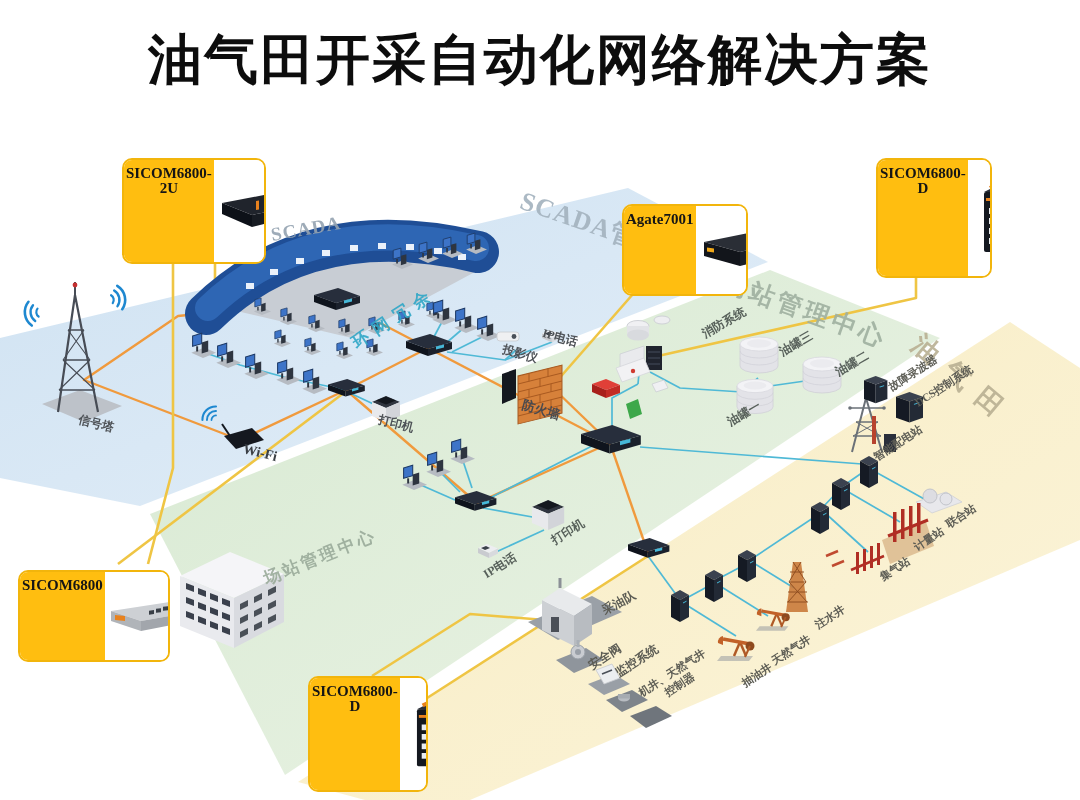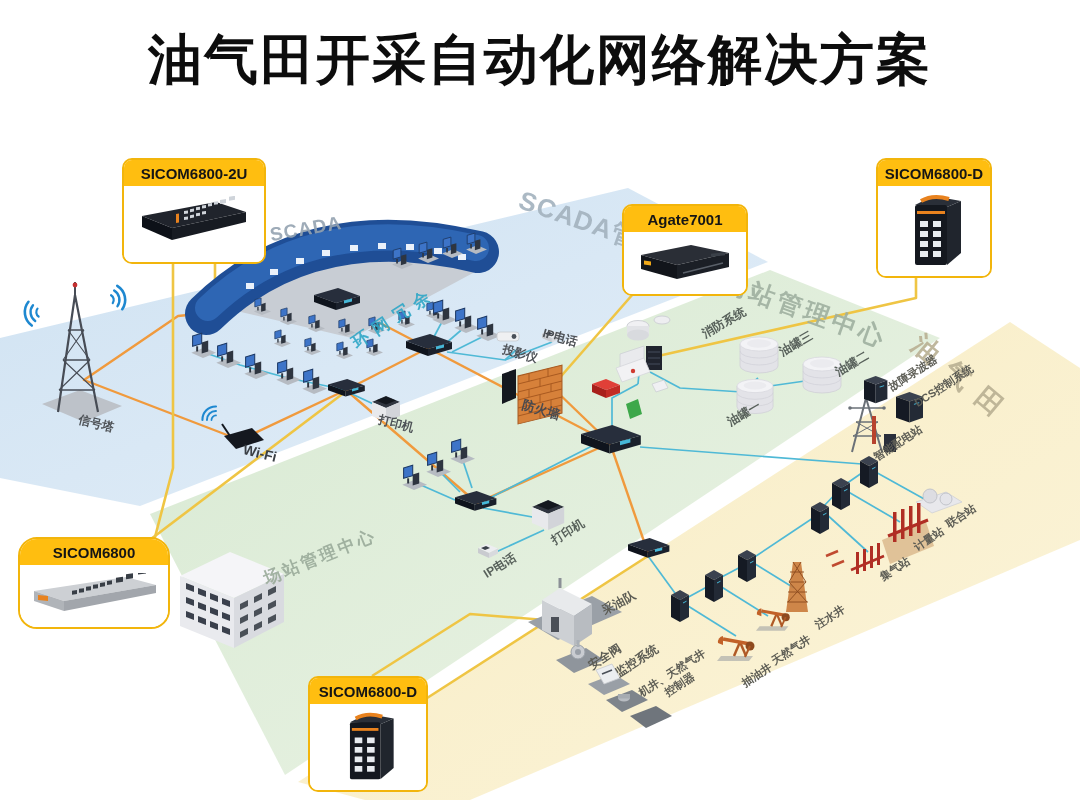--- a/index.html
+++ b/index.html
@@ -1,26 +1,26 @@
 <!DOCTYPE html>
 <html><head>
 <meta charset="utf-8">
 <style>
   html,body{margin:0;padding:0;background:#ffffff;}
   .stage{position:relative;width:1080px;height:800px;background:#fff;overflow:hidden;
-         font-family:Liberation Sans, sans-serif;}
+         font-family:Liberation Serif, serif;}
   .title{position:absolute;left:0;top:24px;width:100%;text-align:center;
          font-size:54px;font-weight:800;color:#0d0d0d;letter-spacing:2px;}
   svg.scene{position:absolute;left:0;top:0;z-index:1;}
   .lbl{position:absolute;z-index:3;white-space:nowrap;font-weight:600;color:#4e5257;
        transform-origin:center;}
   .zlbl{position:absolute;z-index:2;white-space:nowrap;font-weight:700;
         transform-origin:center;opacity:.9;}
   .callout{position:absolute;z-index:5;background:#fff;border:2px solid #f2b50c;
-           border-radius:10px;overflow:hidden;display:flex;flex-direction:column;}
+           border-radius:10px;overflow:hidden;display:flex;flex-direction:row;}
   .callout .hd{background:#ffbe10;color:#151515;font-weight:700;text-align:center;
                font-size:15px;line-height:1;padding:6px 2px 5px;}
   .callout .bd{flex:1;display:flex;align-items:center;justify-content:center;background:#fff;}
   .two-line{text-align:center;line-height:1.25;}
 </style>
 </head>
 <body>
 
 <div class="stage">
 
@@ -495,21 +495,21 @@
             <rect x="34" y="40" width="8" height="6"></rect>
           <rect x="21" y="50" width="8" height="6"></rect>
             <rect x="34" y="50" width="8" height="6"></rect>
           <rect x="21" y="60" width="8" height="6"></rect>
             <rect x="34" y="60" width="8" height="6"></rect>
         </g>
       </svg>
     </div>
   </div>
 
-  <div class="callout" style="left:18px;top:537px;width:148px;height:88px;border-radius:19px;">
+  <div class="callout" style="left:18px;top:570px;width:148px;height:88px;">
     <div class="hd">SICOM6800</div>
     <div class="bd">
       <svg width="132" height="46" viewBox="0 0 132 46">
         <polygon points="6,18 98,4 128,12 36,28" fill="#cdd0d4"></polygon>
         <polygon points="6,18 36,28 36,38 6,28" fill="#b0b4b9"></polygon>
         <polygon points="36,28 128,12 128,20 36,38" fill="#a2a6ac"></polygon>
         <rect x="10" y="21" width="10" height="5" fill="#e8821e" transform="skewY(6)"></rect>
         <g fill="#383e46">
           <rect x="44" y="24" width="5" height="4" transform="skewY(-8)"></rect>
             <rect x="51" y="23" width="5" height="4" transform="skewY(-8)"></rect>

